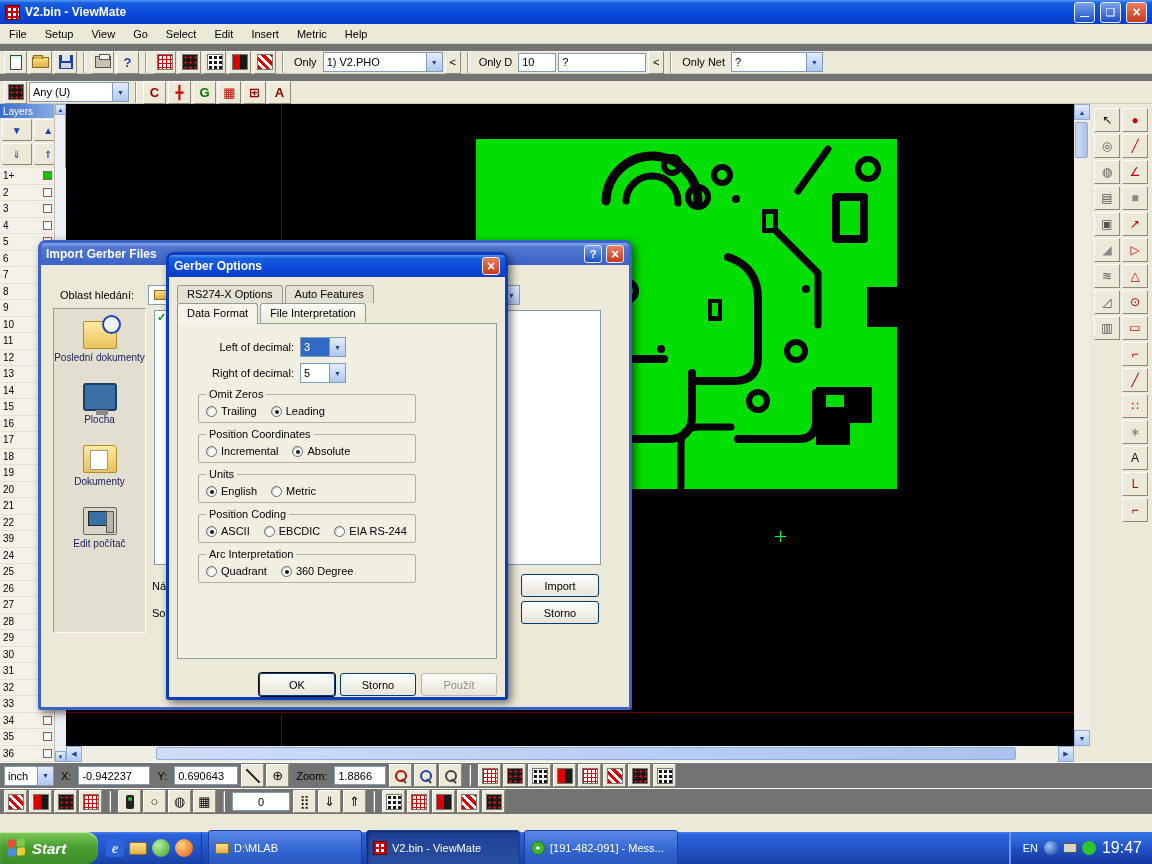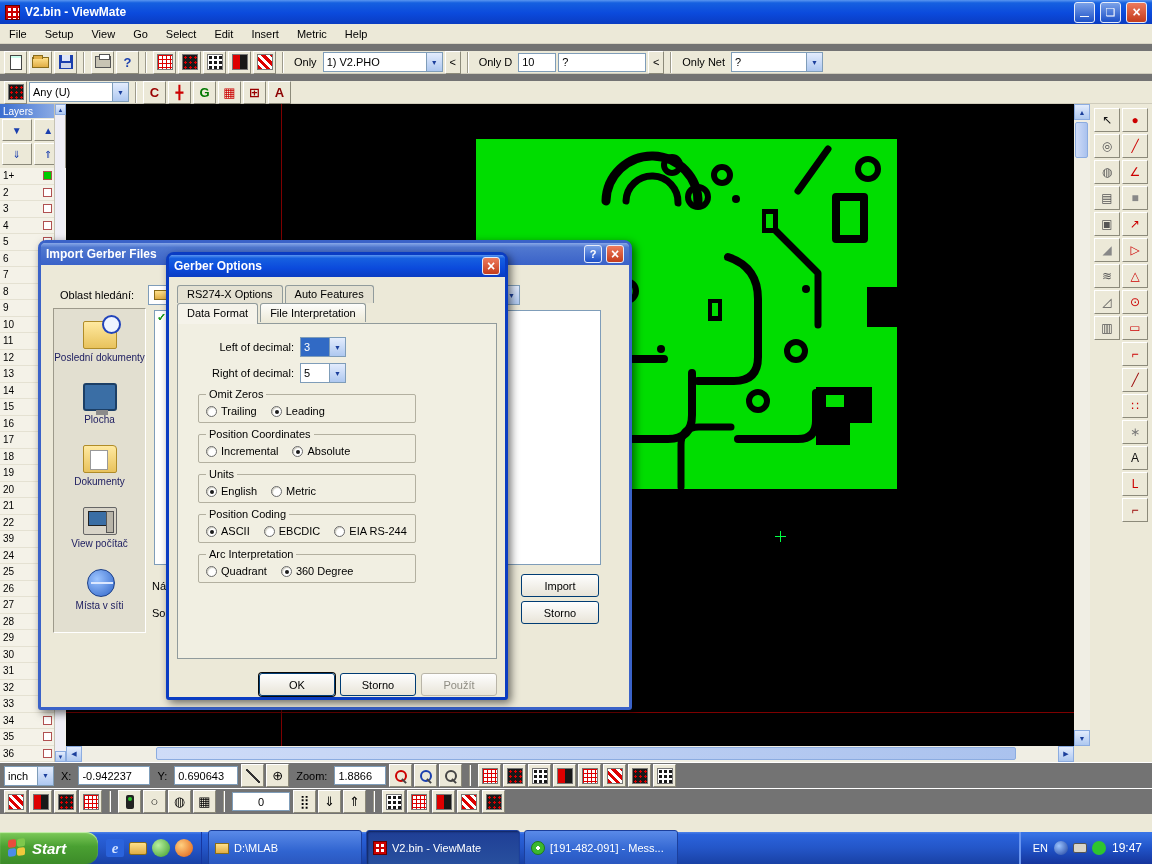--- a/index.html
+++ b/index.html
@@ -182,21 +182,21 @@
 .task-ic{width:14px;height:14px;flex:none}
 .ti-folder{background:linear-gradient(#ffe08a,#e0ae46);border:1px solid #8a6d1a;height:11px}
 .ti-vm{background-color:#fff;background-image:linear-gradient(#c00 2px,transparent 2px),linear-gradient(90deg,#c00 2px,transparent 2px);background-size:5px 5px;border:1px solid #600}
 .ti-msg{background:radial-gradient(circle at 50% 50%,#fff 20%,#3cb82e 24%);border-radius:50%;border:1px solid #1e7a16}
 .task-label{overflow:hidden;text-overflow:ellipsis}
 #tray{height:32px;display:flex;align-items:center;gap:6px;padding:0 10px 0 12px;background:linear-gradient(180deg,#3a76e8 0%,#2053c8 50%,#16359c 100%);border-left:2px solid #6a96f0;color:#fff}
 .tr-ic{width:14px;height:14px;border-radius:2px}
 .tr-blue{background:radial-gradient(circle at 35% 35%,#9cc4ff,#1c3f9c);border-radius:50%}
 .tr-kb{background:#d8d4c8;border:1px solid #555;height:10px}
 .tr-green{background:#2ec52e;border-radius:50%}
-#clock{font-size:12px}
+#clock{font-size:16px}
 </style>
 </head>
 <body>
 
 <div id="app">
 
   <div id="titlebar">
     <span class="app-ic"></span>
     <span>V2.bin - ViewMate</span>
     <span class="spacer"></span>
@@ -768,27 +768,23 @@
             <span class="pl-label">Plocha</span>
           </div>
 
           <div class="place">
             <span class="pl-ic pl-docs"></span>
             <span class="pl-label">Dokumenty</span>
           </div>
 
           <div class="place">
             <span class="pl-ic pl-computer"></span>
-            <span class="pl-label">View počítač</span>
+            <span class="pl-label">Edit počítač</span>
           </div>
 
-          <div class="place">
-            <span class="pl-ic pl-net"></span>
-            <span class="pl-label">Místa v síti</span>
-          </div>
         </div>
       <div id="file-list">
 
       <span class="file-check">✓</span>
           <span class="file-check">✓</span>
           <span class="file-check">✓</span>
           <span class="file-check">✓</span>
         </div>
       <span id="fn-label">Ná</span>
       <span id="ft-label">So</span>

